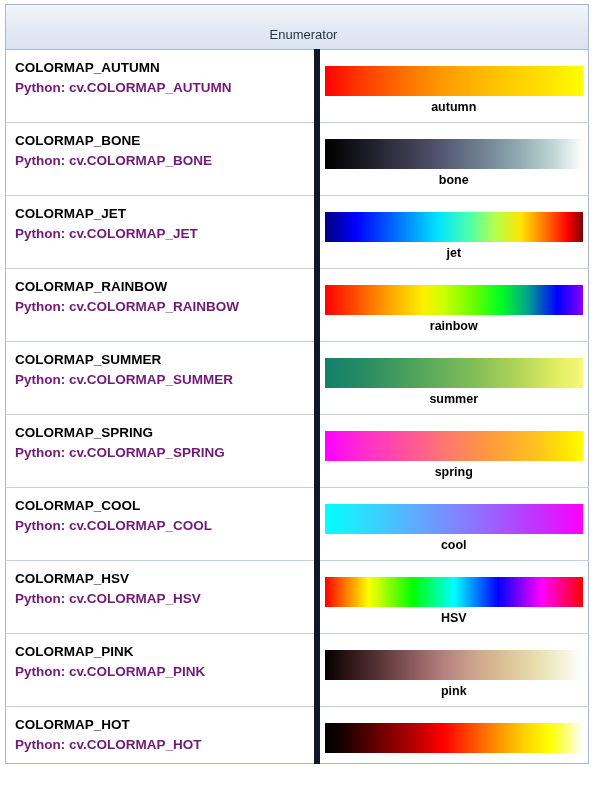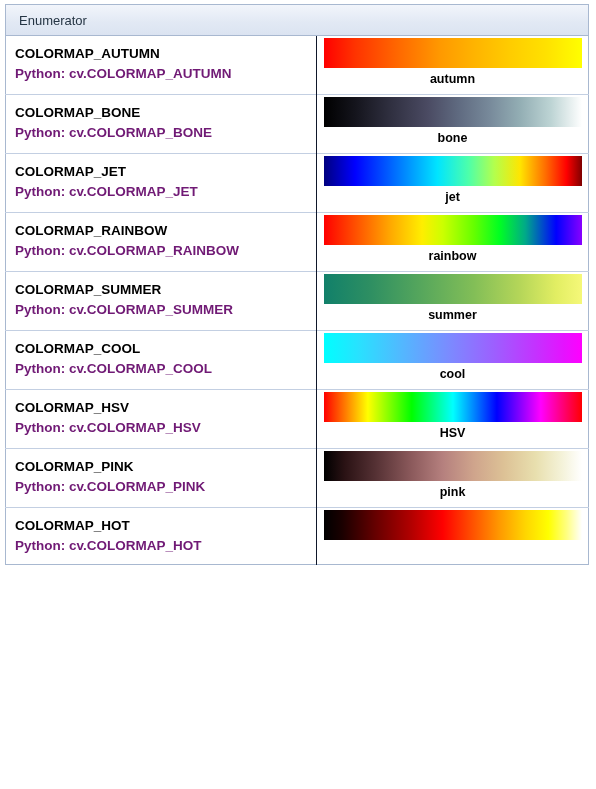--- a/index.html
+++ b/index.html
@@ -23,46 +23,46 @@
     border: 1px solid #a8b8d0;
     border-collapse: collapse;
     background: #ffffff;
     box-sizing: border-box;
   }
 
   .thead-row {
     background: linear-gradient(to bottom, #f2f5fb 0%, #e2e9f4 55%, #dbe3f1 100%);
   }
   .thead-cell {
-    text-align: left;
+    text-align: center;
     font-weight: normal;
     font-size: 13px;
     color: #253544;
-    padding: 7px 0 7px 13px;
+    padding: 21px 0 7px 13px;
     border-bottom: 1px solid #a8b8d0;
     height: 16px;
   }
 
   .body-row > td {
     border-top: 1px solid #c3cfe2;
     vertical-align: top;
     background: #ffffff;
   }
   .body-row:first-child > td { border-top: none; }
 
   .cell-names {
     width: 311px;
     padding: 8px 6px 8px 9px;
     box-sizing: border-box;
     font-weight: bold;
   }
   .cell-swatch {
     width: 272px;
-    padding: 2px 0 5px 0;
-    border-left: 1px solid #0f172a;
+    padding: 16px 0 5px 0;
+    border-left: 6px solid #0f172a;
     box-sizing: border-box;
     text-align: center;
   }
 
   .enum-name {
     font-size: 13.5px;
     line-height: 20px;
     color: #000000;
     white-space: nowrap;
   }
@@ -143,20 +143,30 @@
           <div class="enum-name">COLORMAP_SUMMER</div>
           <div class="python-name">Python: cv.COLORMAP_SUMMER</div>
         </td>
         <td class="cell-swatch">
           <div class="bar" style="background-image: linear-gradient(to right, rgb(17, 128, 106) 0%, rgb(46, 143, 98) 18%, rgb(87, 167, 92) 38%, rgb(130, 190, 87) 58%, rgb(181, 214, 89) 76%, rgb(226, 238, 99) 90%, rgb(245, 248, 121) 100%);"></div>
           <div class="bar-caption">summer</div>
         </td>
       </tr>
       <tr class="body-row">
         <td class="cell-names">
+          <div class="enum-name">COLORMAP_SPRING</div>
+          <div class="python-name">Python: cv.COLORMAP_SPRING</div>
+        </td>
+        <td class="cell-swatch">
+          <div class="bar" style="background-image: linear-gradient(to right, rgb(255, 0, 255) 0%, rgb(255, 43, 208) 14%, rgb(255, 79, 160) 30%, rgb(255, 122, 107) 48%, rgb(255, 154, 60) 64%, rgb(255, 194, 30) 82%, rgb(255, 232, 0) 94%, rgb(255, 255, 0) 100%);"></div>
+          <div class="bar-caption">spring</div>
+        </td>
+      </tr>
+      <tr class="body-row">
+        <td class="cell-names">
           <div class="enum-name">COLORMAP_COOL</div>
           <div class="python-name">Python: cv.COLORMAP_COOL</div>
         </td>
         <td class="cell-swatch">
           <div class="bar" style="background-image: linear-gradient(to right, rgb(0, 255, 255) 0%, rgb(42, 224, 255) 14%, rgb(82, 184, 255) 30%, rgb(122, 140, 255) 48%, rgb(157, 95, 255) 66%, rgb(196, 50, 255) 82%, rgb(229, 18, 255) 93%, rgb(255, 0, 255) 100%);"></div>
           <div class="bar-caption">cool</div>
         </td>
       </tr>
       <tr class="body-row">
         <td class="cell-names">

